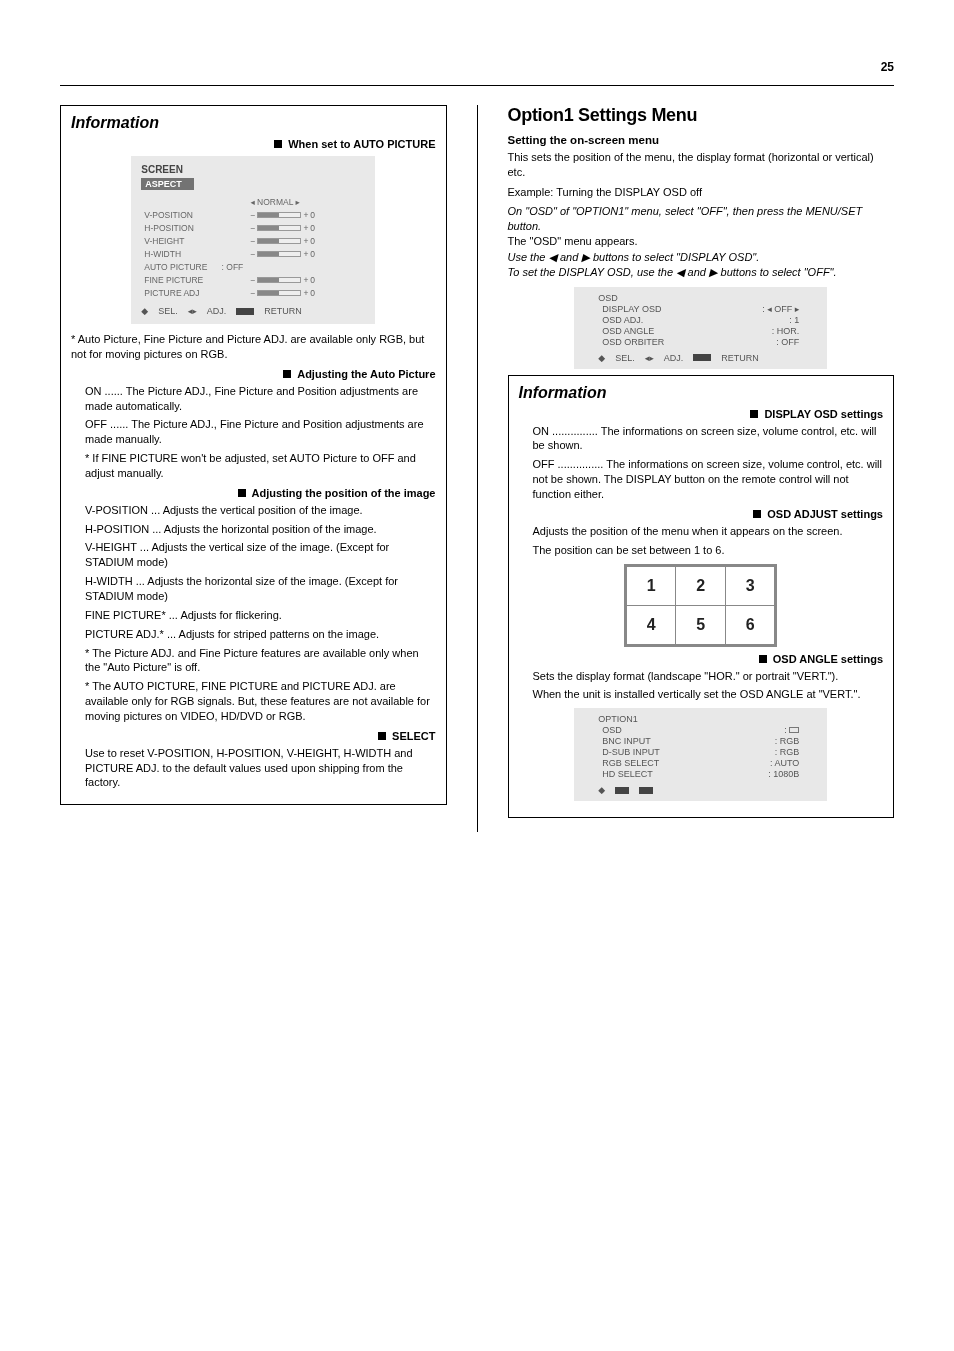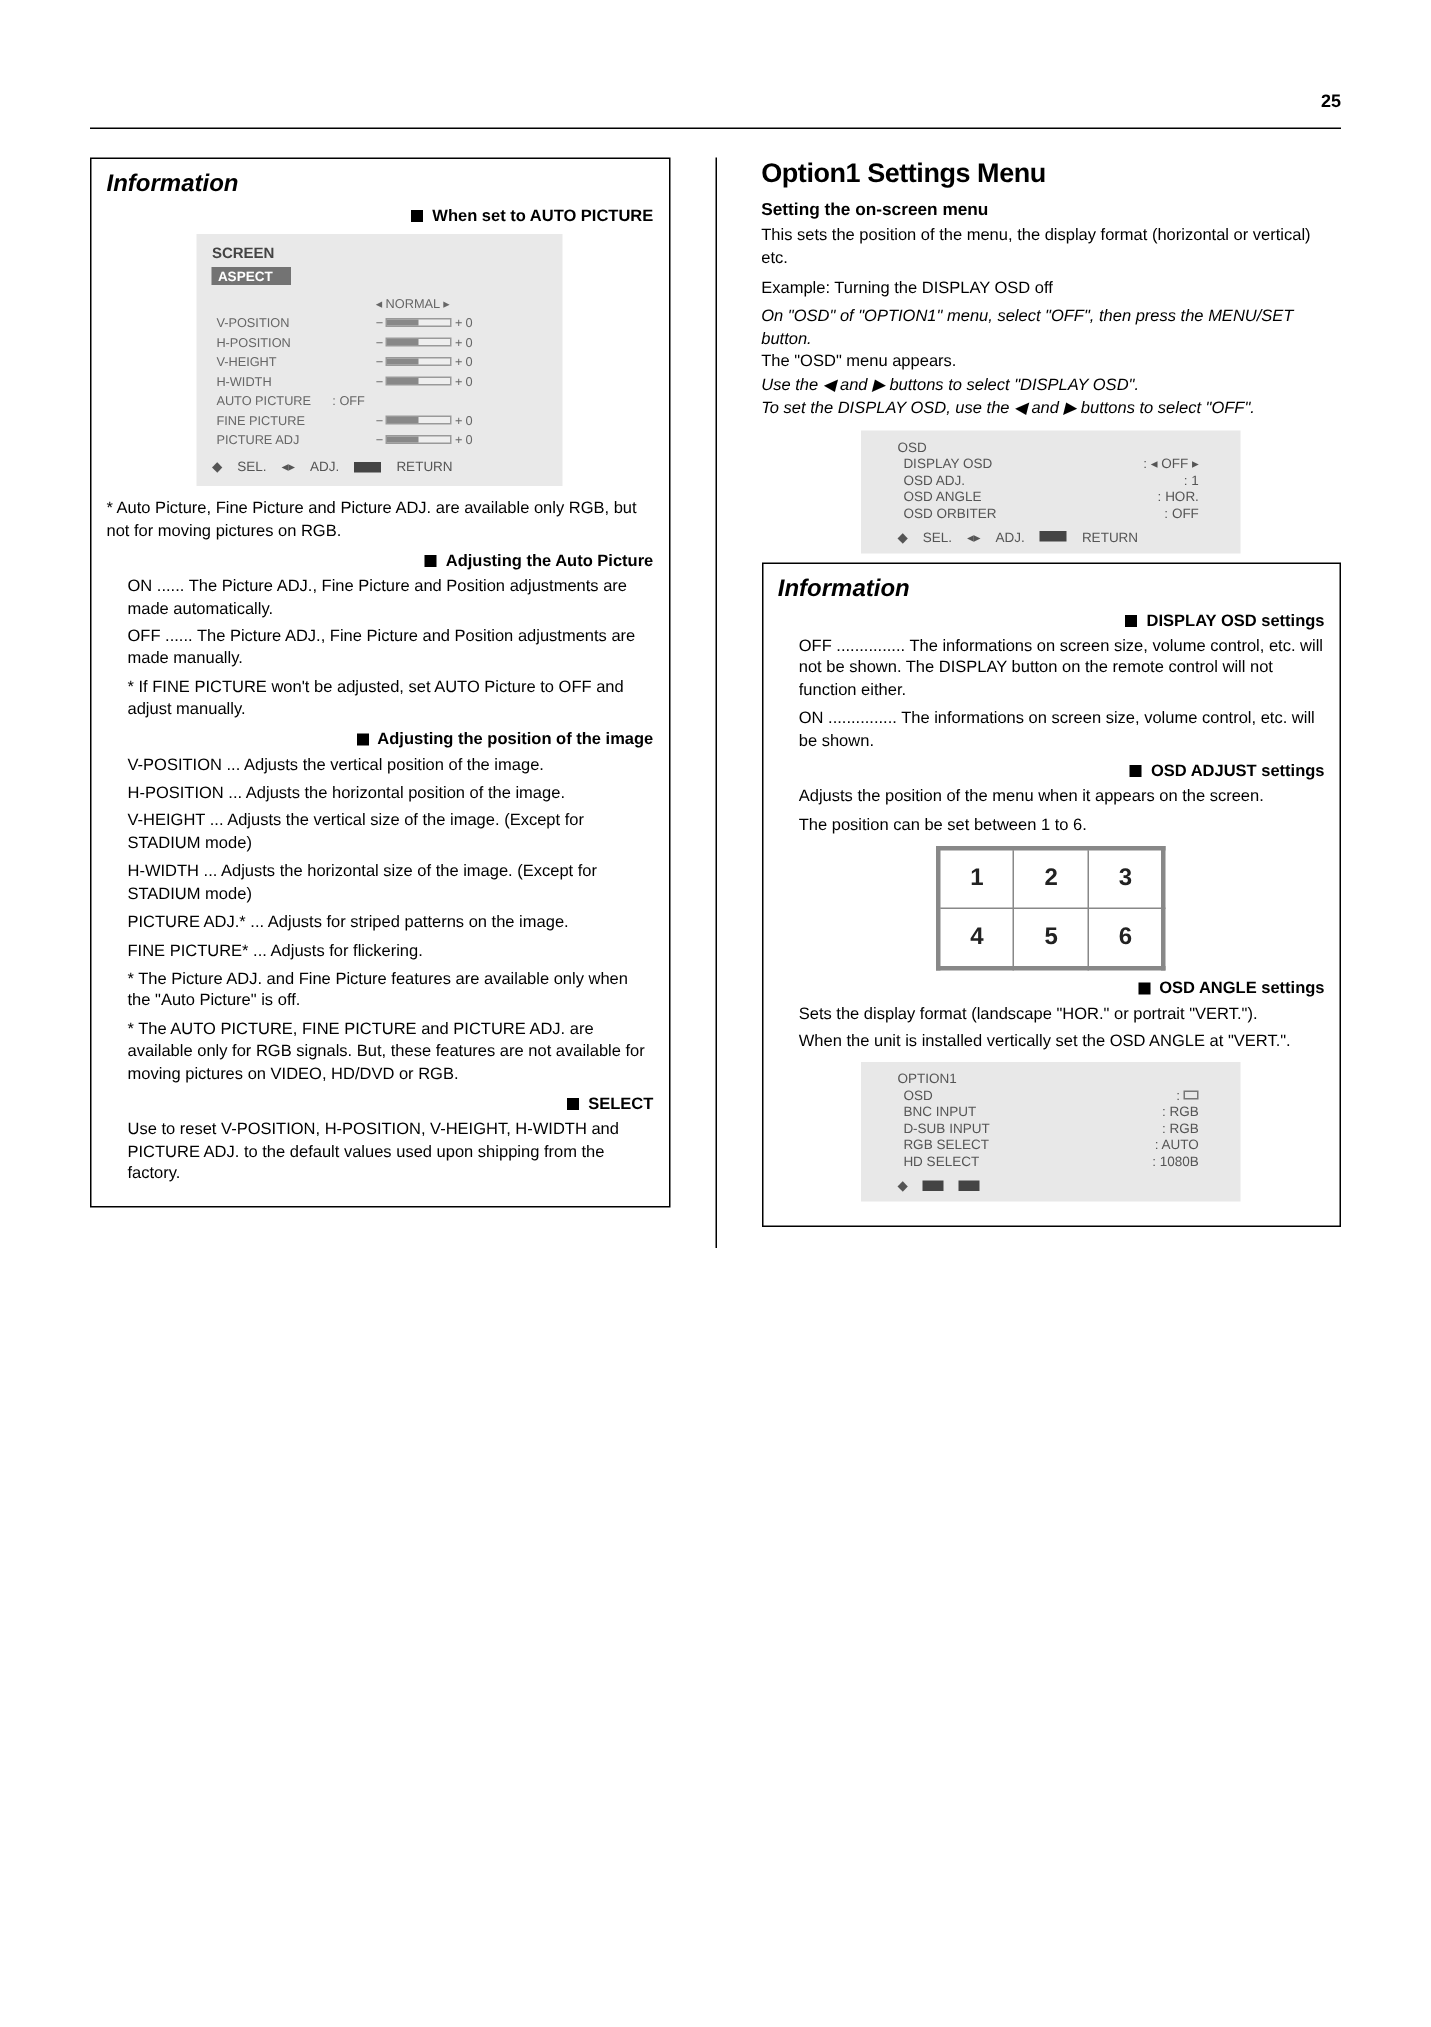--- a/index.html
+++ b/index.html
@@ -287,22 +287,22 @@
         <div class="option-text">* If FINE PICTURE won't be adjusted, set AUTO Picture to OFF and adjust manually.</div>
 
         <div class="bullet-row">
           <div class="bullet-sq"></div>
           <b>Adjusting the position of the image</b>
         </div>
         <div class="option-text"><span>V-POSITION</span> ... <span>Adjusts the vertical position of the image.</span></div>
         <div class="option-text"><span>H-POSITION</span> ... <span>Adjusts the horizontal position of the image.</span></div>
         <div class="option-text"><span>V-HEIGHT</span> ... <span>Adjusts the vertical size of the image. (Except for STADIUM mode)</span></div>
         <div class="option-text"><span>H-WIDTH</span> ... <span>Adjusts the horizontal size of the image. (Except for STADIUM mode)</span></div>
+        <div class="option-text"><span>FINE PICTURE*</span> ... <span>Adjusts for flickering.</span></div>
         <div class="option-text"><span>PICTURE ADJ.*</span> ... <span>Adjusts for striped patterns on the image.</span></div>
-        <div class="option-text"><span>FINE PICTURE*</span> ... <span>Adjusts for flickering.</span></div>
         <div class="option-text">* The Picture ADJ. and Fine Picture features are available only when the "Auto Picture" is off.</div>
         <div class="option-text">* The AUTO PICTURE, FINE PICTURE and PICTURE ADJ. are available only for RGB signals. But, these features are not available for moving pictures on VIDEO, HD/DVD or RGB.</div>
 
         <div class="bullet-row">
           <div class="bullet-sq"></div>
           <b>SELECT</b>
         </div>
         <div class="option-text">Use to reset V-POSITION, H-POSITION, V-HEIGHT, H-WIDTH and PICTURE ADJ. to the default values used upon shipping from the factory.</div>
       </div>
     </div>
@@ -361,22 +361,22 @@
         </div>
       </div>
 
       <div class="infobox">
         <div class="info-title">Information</div>
 
         <div class="bullet-row">
           <div class="bullet-sq"></div>
           <b>DISPLAY OSD settings</b>
         </div>
+        <div class="option-text"><span>ON</span> ............... <span>The informations on screen size, volume control, etc. will be shown.</span></div>
         <div class="option-text"><span>OFF</span> ............... <span>The informations on screen size, volume control, etc. will not be shown. The DISPLAY button on the remote control will not function either.</span></div>
-        <div class="option-text"><span>ON</span> ............... <span>The informations on screen size, volume control, etc. will be shown.</span></div>
 
         <div class="bullet-row">
           <div class="bullet-sq"></div>
           <b>OSD ADJUST settings</b>
         </div>
         <div class="option-text">Adjusts the position of the menu when it appears on the screen.</div>
         <div class="option-text">The position can be set between 1 to 6.</div>
 
         <table class="video-wall-table">
           <tbody>

